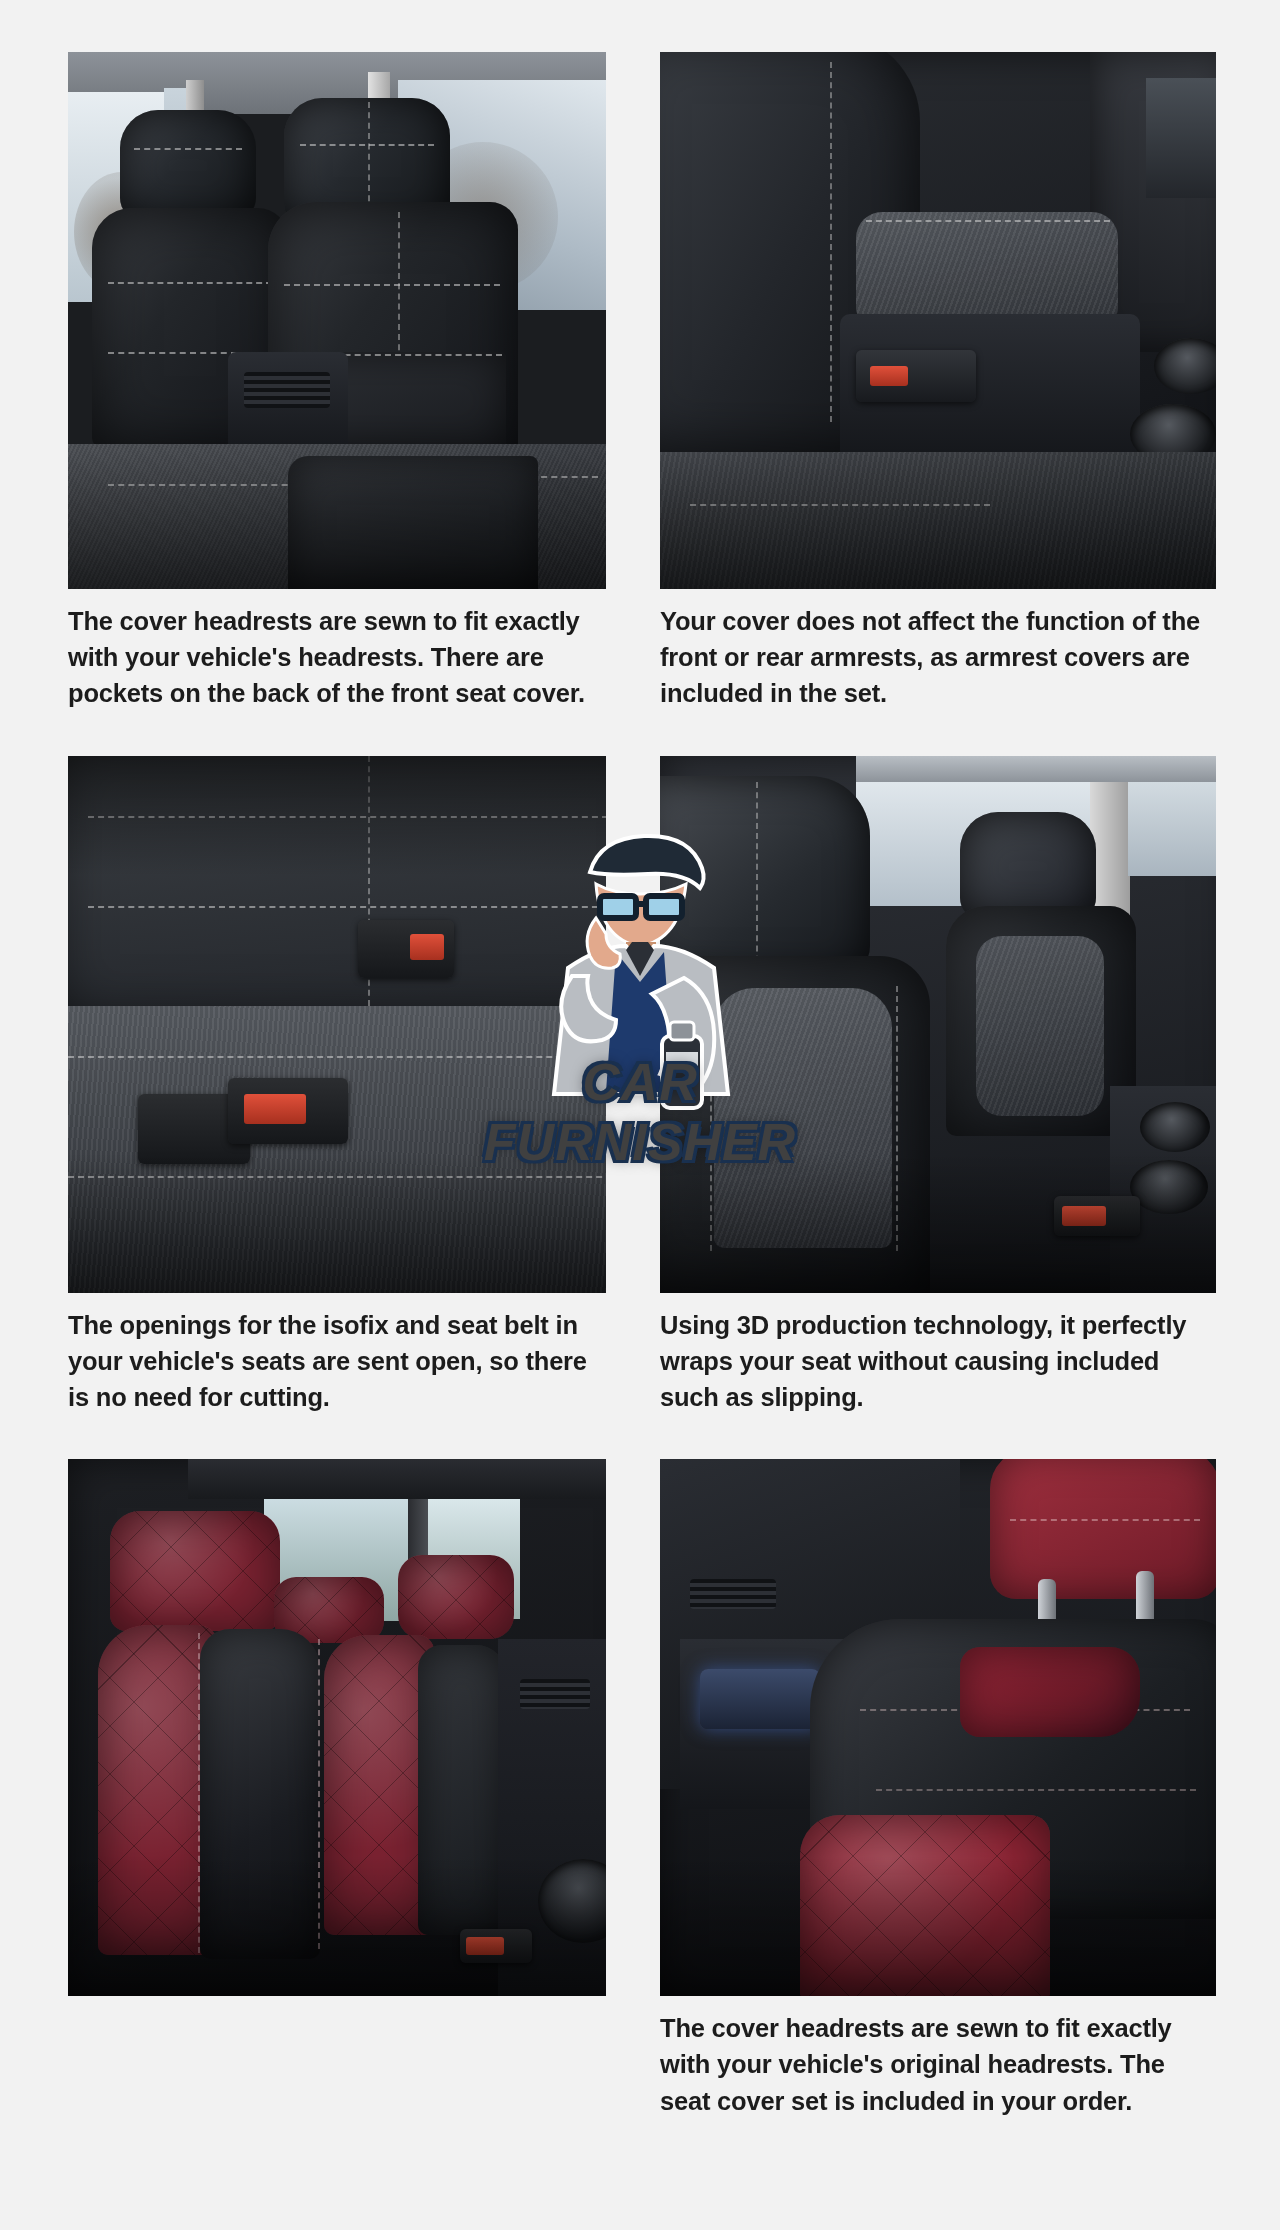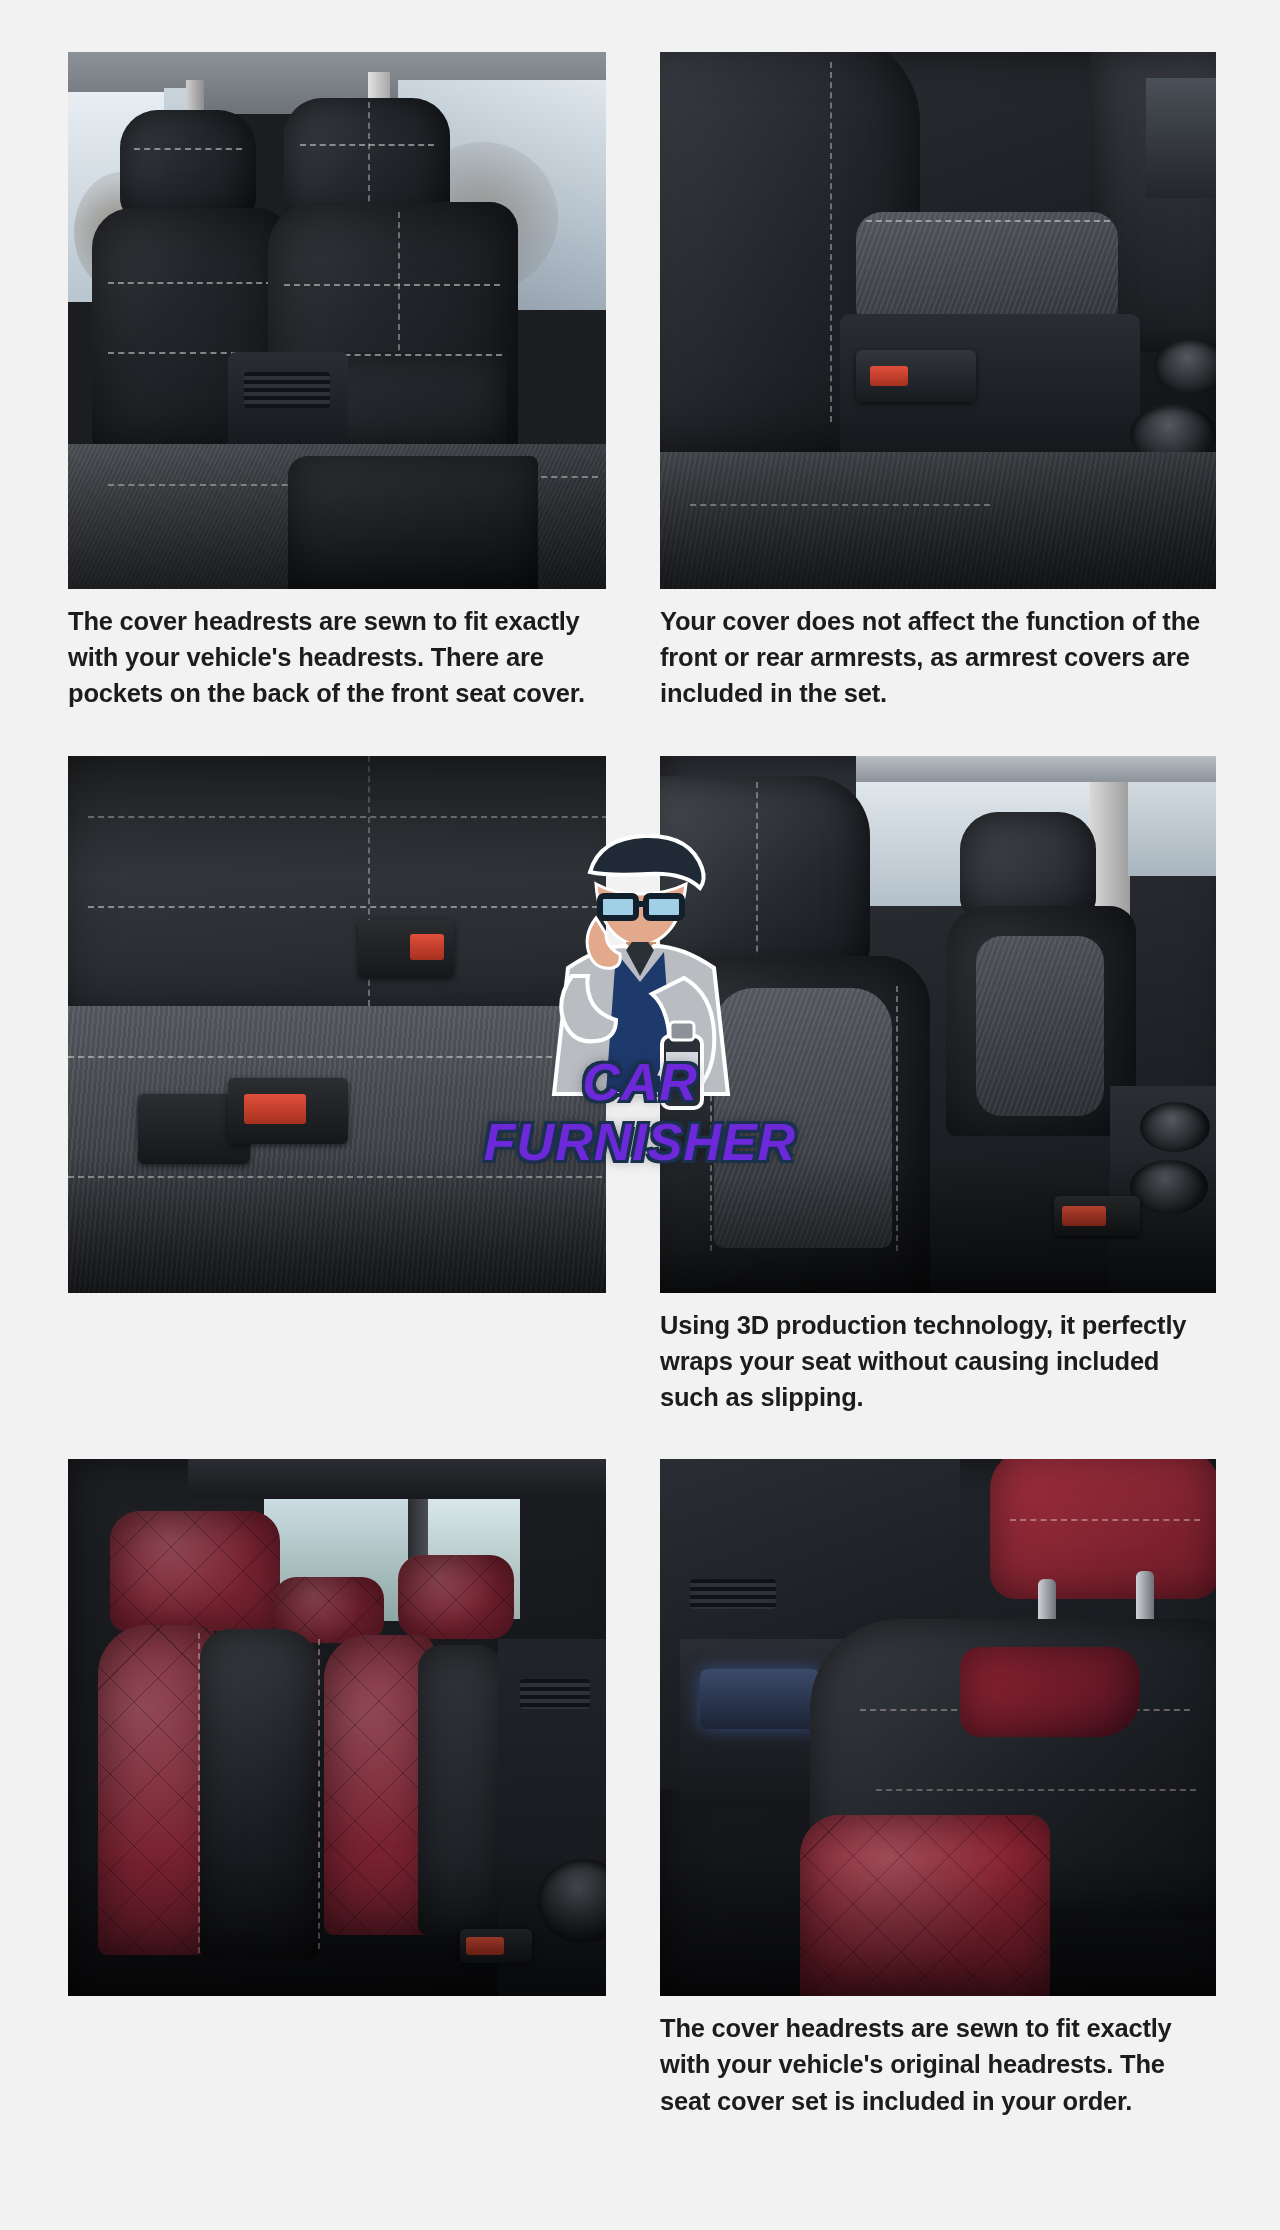--- a/index.html
+++ b/index.html
@@ -153,21 +153,21 @@
   }
   .wm-text {
     position: absolute;
     left: 0; right: 0; bottom: 18px;
     text-align: center;
     font-family: "Liberation Sans", sans-serif;
     font-weight: bold;
     font-style: italic;
     font-size: 52px;
     letter-spacing: 1px;
-    color: #6d28d9;
+    color: #404040;
     text-shadow:
       -3px -3px 0 #19304f, 3px -3px 0 #19304f,
       -3px 3px 0 #19304f, 3px 3px 0 #19304f,
       0 0 14px rgba(0,0,0,.55);
   }
 </style>
 </head>
 <body>
 
 <div class="page">
@@ -269,20 +269,21 @@
         </div>
         <div class="buckle" style="left:160px;top:322px;width:120px;height:66px;">
           <div class="red" style="left:16px;top:16px;width:62px;height:30px;"></div>
         </div>
         <div class="buckle" style="left:290px;top:164px;width:96px;height:58px;">
           <div class="red" style="left:52px;top:14px;width:34px;height:26px;"></div>
         </div>
         <div class="shadowtop"></div>
         <div class="shadowbot"></div>
       </div>
+      <div class="caption">The openings for the isofix and seat belt in your vehicle's seats are sent open, so there is no need for cutting.</div>
     </div>
 
     <div class="cell right">
       <div class="photo">
         <div class="leather-dark" style="left:0;top:0;width:574px;height:537px;background:linear-gradient(170deg,#2f3238,#14161a);"></div>
 
         <div class="glass" style="left:196px;top:0;width:250px;height:150px;background:linear-gradient(180deg,#e9eff3,#b4c0ca);"></div>
         <div class="pillar" style="left:430px;top:0;width:40px;height:160px;background:linear-gradient(90deg,#d9d9d9,#9d9d9d);"></div>
         <div class="glass" style="left:468px;top:0;width:106px;height:120px;background:linear-gradient(180deg,#dde5ea,#a9b5bf);"></div>
         <div class="rooflining" style="left:196px;top:0;width:378px;height:26px;background:linear-gradient(180deg,#b8bec4,#8d939a);"></div>

